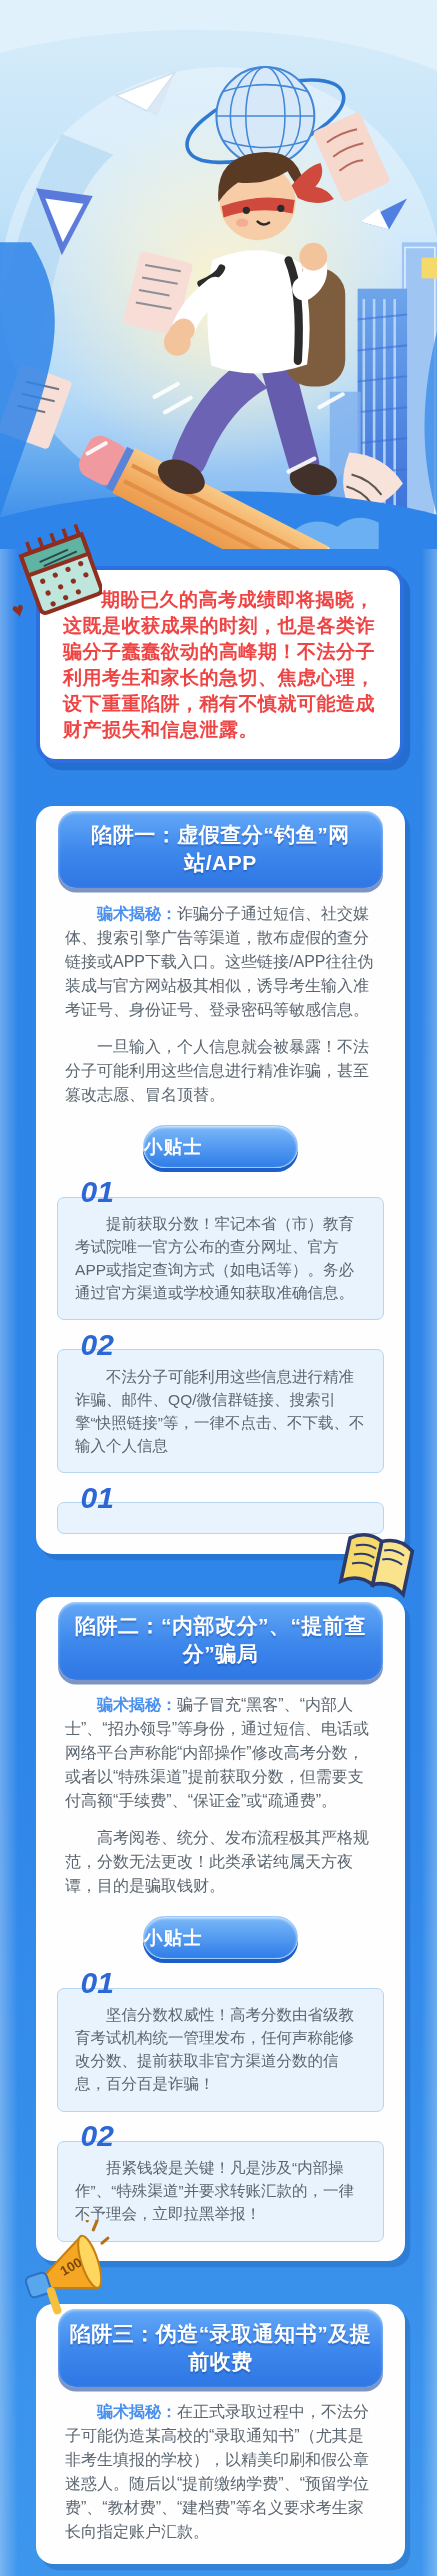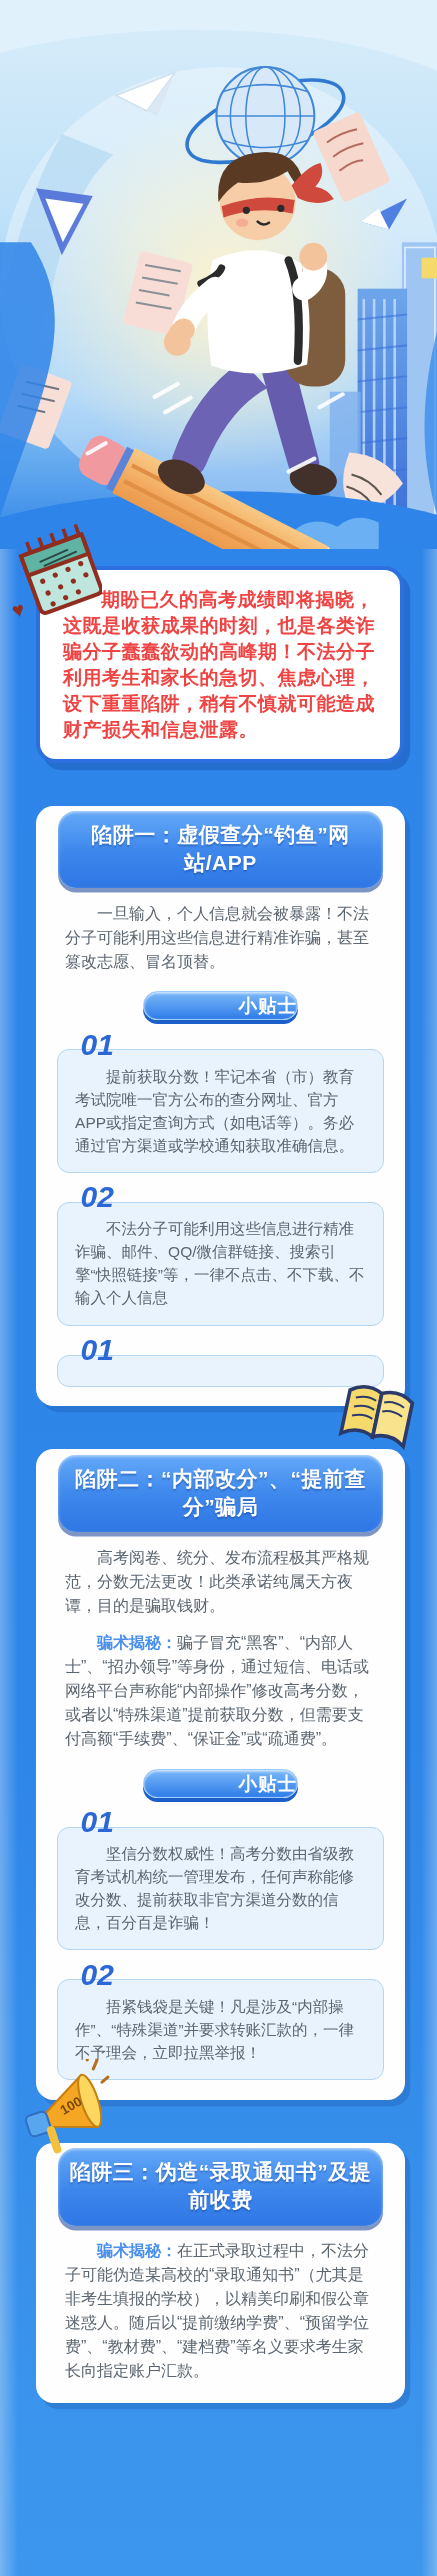--- a/index.html
+++ b/index.html
@@ -45,31 +45,31 @@
     position:relative; margin:0 21.6px; border-radius:18px; padding:10.3px 4.1px 11.3px;
     background:linear-gradient(180deg,#63a8f7 0%, #3c86ec 55%, #2f77e4 100%);
     box-shadow:0 4.6px 0 rgba(16,62,150,.55), inset 0 1.5px 3.1px rgba(255,255,255,.55);
     text-align:center;
   }
   .pill span { color:#fff; font-size:21px; font-weight:800; letter-spacing:0.5px;
     text-shadow:0 1.5px 1.5px rgba(20,60,140,.4); }
   .para { padding:13.4px 27px 0 29px; font-size:16px; line-height:24px; color:#5b6670; text-indent:2em; }
   .para .label { color:#4a90ee; font-weight:800; }
   .tips-btn {
-    display:block; width:155px; margin:17.5px auto 3.1px; padding:1px 0;
-    border-radius:23px; text-align:right; cursor:pointer;
+    display:block; width:155px; margin:17.5px auto 3.1px; padding:8px 0;
+    border-radius:23px; text-align:left; cursor:pointer;
     background:linear-gradient(180deg,#7ab8f8,#2f7de9);
     border:1.5px solid #9ccafc;
     box-shadow:0 4.1px 0 #1d5fc8, inset 0 1.5px 2.6px rgba(255,255,255,.7);
     color:#fff; font-size:18.5px; font-weight:800; letter-spacing:1px;
   }
   .tips { padding:0 20.6px; }
   .tip {
     position:relative; margin-top:29px; background:#e9f3fd;
-    border:1px solid #b3d6f3; border-radius:12px;
+    border:1px solid #b3d6f3; border-radius:7px;
     padding:14.4px 17.5px 15.5px; font-size:15.5px; line-height:23px; color:#5b6670; text-indent:2em;
   }
   .tip .num {
     position:absolute; top:-20.6px; left:23px; line-height:1; text-indent:0;
     font-style:italic; font-weight:800; font-size:30px; color:#2c67d6;
   }
   .deco { position:absolute; z-index:4; }
   .deco.book { right:-17.5px; bottom:-47px; width:88px; height:77px; }
   .deco.megaphone { left:-21.6px; bottom:-67px; width:103px; height:108px; }
 </style>
@@ -269,20 +269,21 @@
       <span class="heart-icon">♥</span>
       <div class="intro-card">
         <p>期盼已久的高考成绩即将揭晓，这既是收获成果的时刻，也是各类诈骗分子蠢蠢欲动的高峰期！不法分子利用考生和家长的急切、焦虑心理，设下重重陷阱，稍有不慎就可能造成财产损失和信息泄露。</p>
       </div>
     </div>
 
     <section class="card">
       <div class="pill">
         <span>陷阱一：虚假查分“钓鱼”网站/APP</span>
       </div>
+      <p class="para"><b class="label">骗术揭秘：</b><span>诈骗分子通过短信、社交媒体、搜索引擎广告等渠道，散布虚假的查分链接或APP下载入口。这些链接/APP往往伪装成与官方网站极其相似，诱导考生输入准考证号、身份证号、登录密码等敏感信息。</span></p>
       <p class="para"><span>一旦输入，个人信息就会被暴露！不法分子可能利用这些信息进行精准诈骗，甚至篡改志愿、冒名顶替。</span></p>
       <div class="tips-btn">小贴士</div>
       <div class="tips">
         <div class="tip">
           <span class="num">01</span>
           <p>提前获取分数！牢记本省（市）教育考试院唯一官方公布的查分网址、官方APP或指定查询方式（如电话等）。务必通过官方渠道或学校通知获取准确信息。</p>
         </div>
         <div class="tip">
           <span class="num">02</span>
           <p>不法分子可能利用这些信息进行精准诈骗、邮件、QQ/微信群链接、搜索引擎“快照链接”等，一律不点击、不下载、不输入个人信息</p>
@@ -303,22 +304,22 @@
               <path d="M130,70 q-22,-10 -40,-2"></path>
           </g>
         </g>
       </svg>
     </section>
 
     <section class="card">
       <div class="pill">
         <span>陷阱二：“内部改分”、“提前查分”骗局</span>
       </div>
+      <p class="para"><b class="label">骗术揭秘：</b><span>骗子冒充“黑客”、“内部人士”、“招办领导”等身份，通过短信、电话或网络平台声称能“内部操作”修改高考分数，或者以“特殊渠道”提前获取分数，但需要支付高额“手续费”、“保证金”或“疏通费”。</span></p>
       <p class="para"><span>高考阅卷、统分、发布流程极其严格规范，分数无法更改！此类承诺纯属天方夜谭，目的是骗取钱财。</span></p>
-      <p class="para"><b class="label">骗术揭秘：</b><span>骗子冒充“黑客”、“内部人士”、“招办领导”等身份，通过短信、电话或网络平台声称能“内部操作”修改高考分数，或者以“特殊渠道”提前获取分数，但需要支付高额“手续费”、“保证金”或“疏通费”。</span></p>
       <div class="tips-btn">小贴士</div>
       <div class="tips">
         <div class="tip">
           <span class="num">01</span>
           <p>坚信分数权威性！高考分数由省级教育考试机构统一管理发布，任何声称能修改分数、提前获取非官方渠道分数的信息，百分百是诈骗！</p>
         </div>
         <div class="tip">
           <span class="num">02</span>
           <p>捂紧钱袋是关键！凡是涉及“内部操作”、“特殊渠道”并要求转账汇款的，一律不予理会，立即拉黑举报！</p>
         </div>

